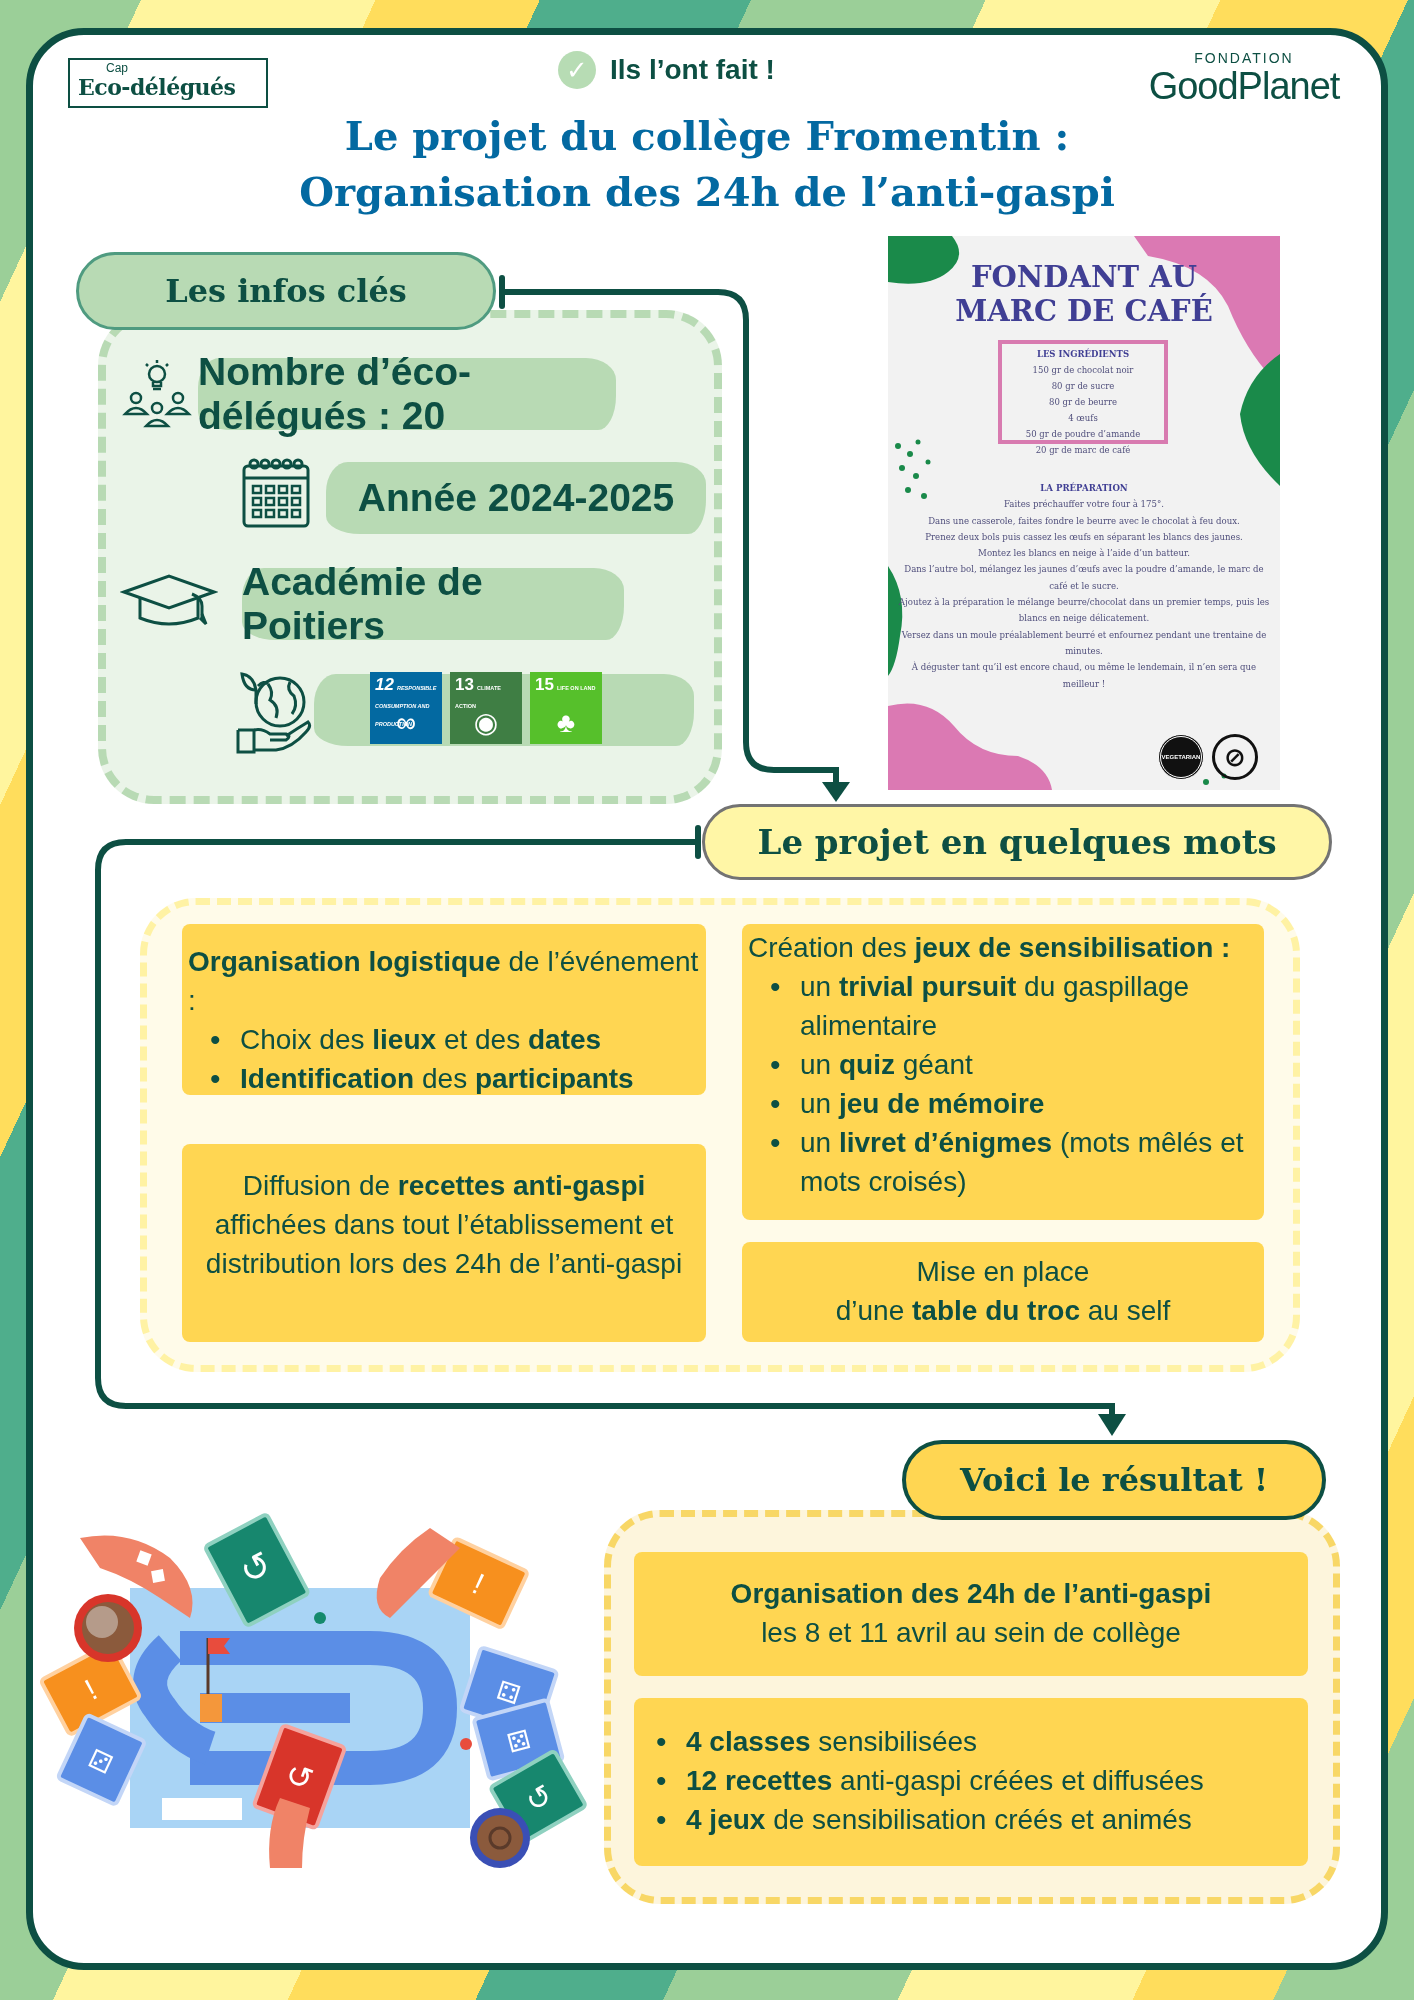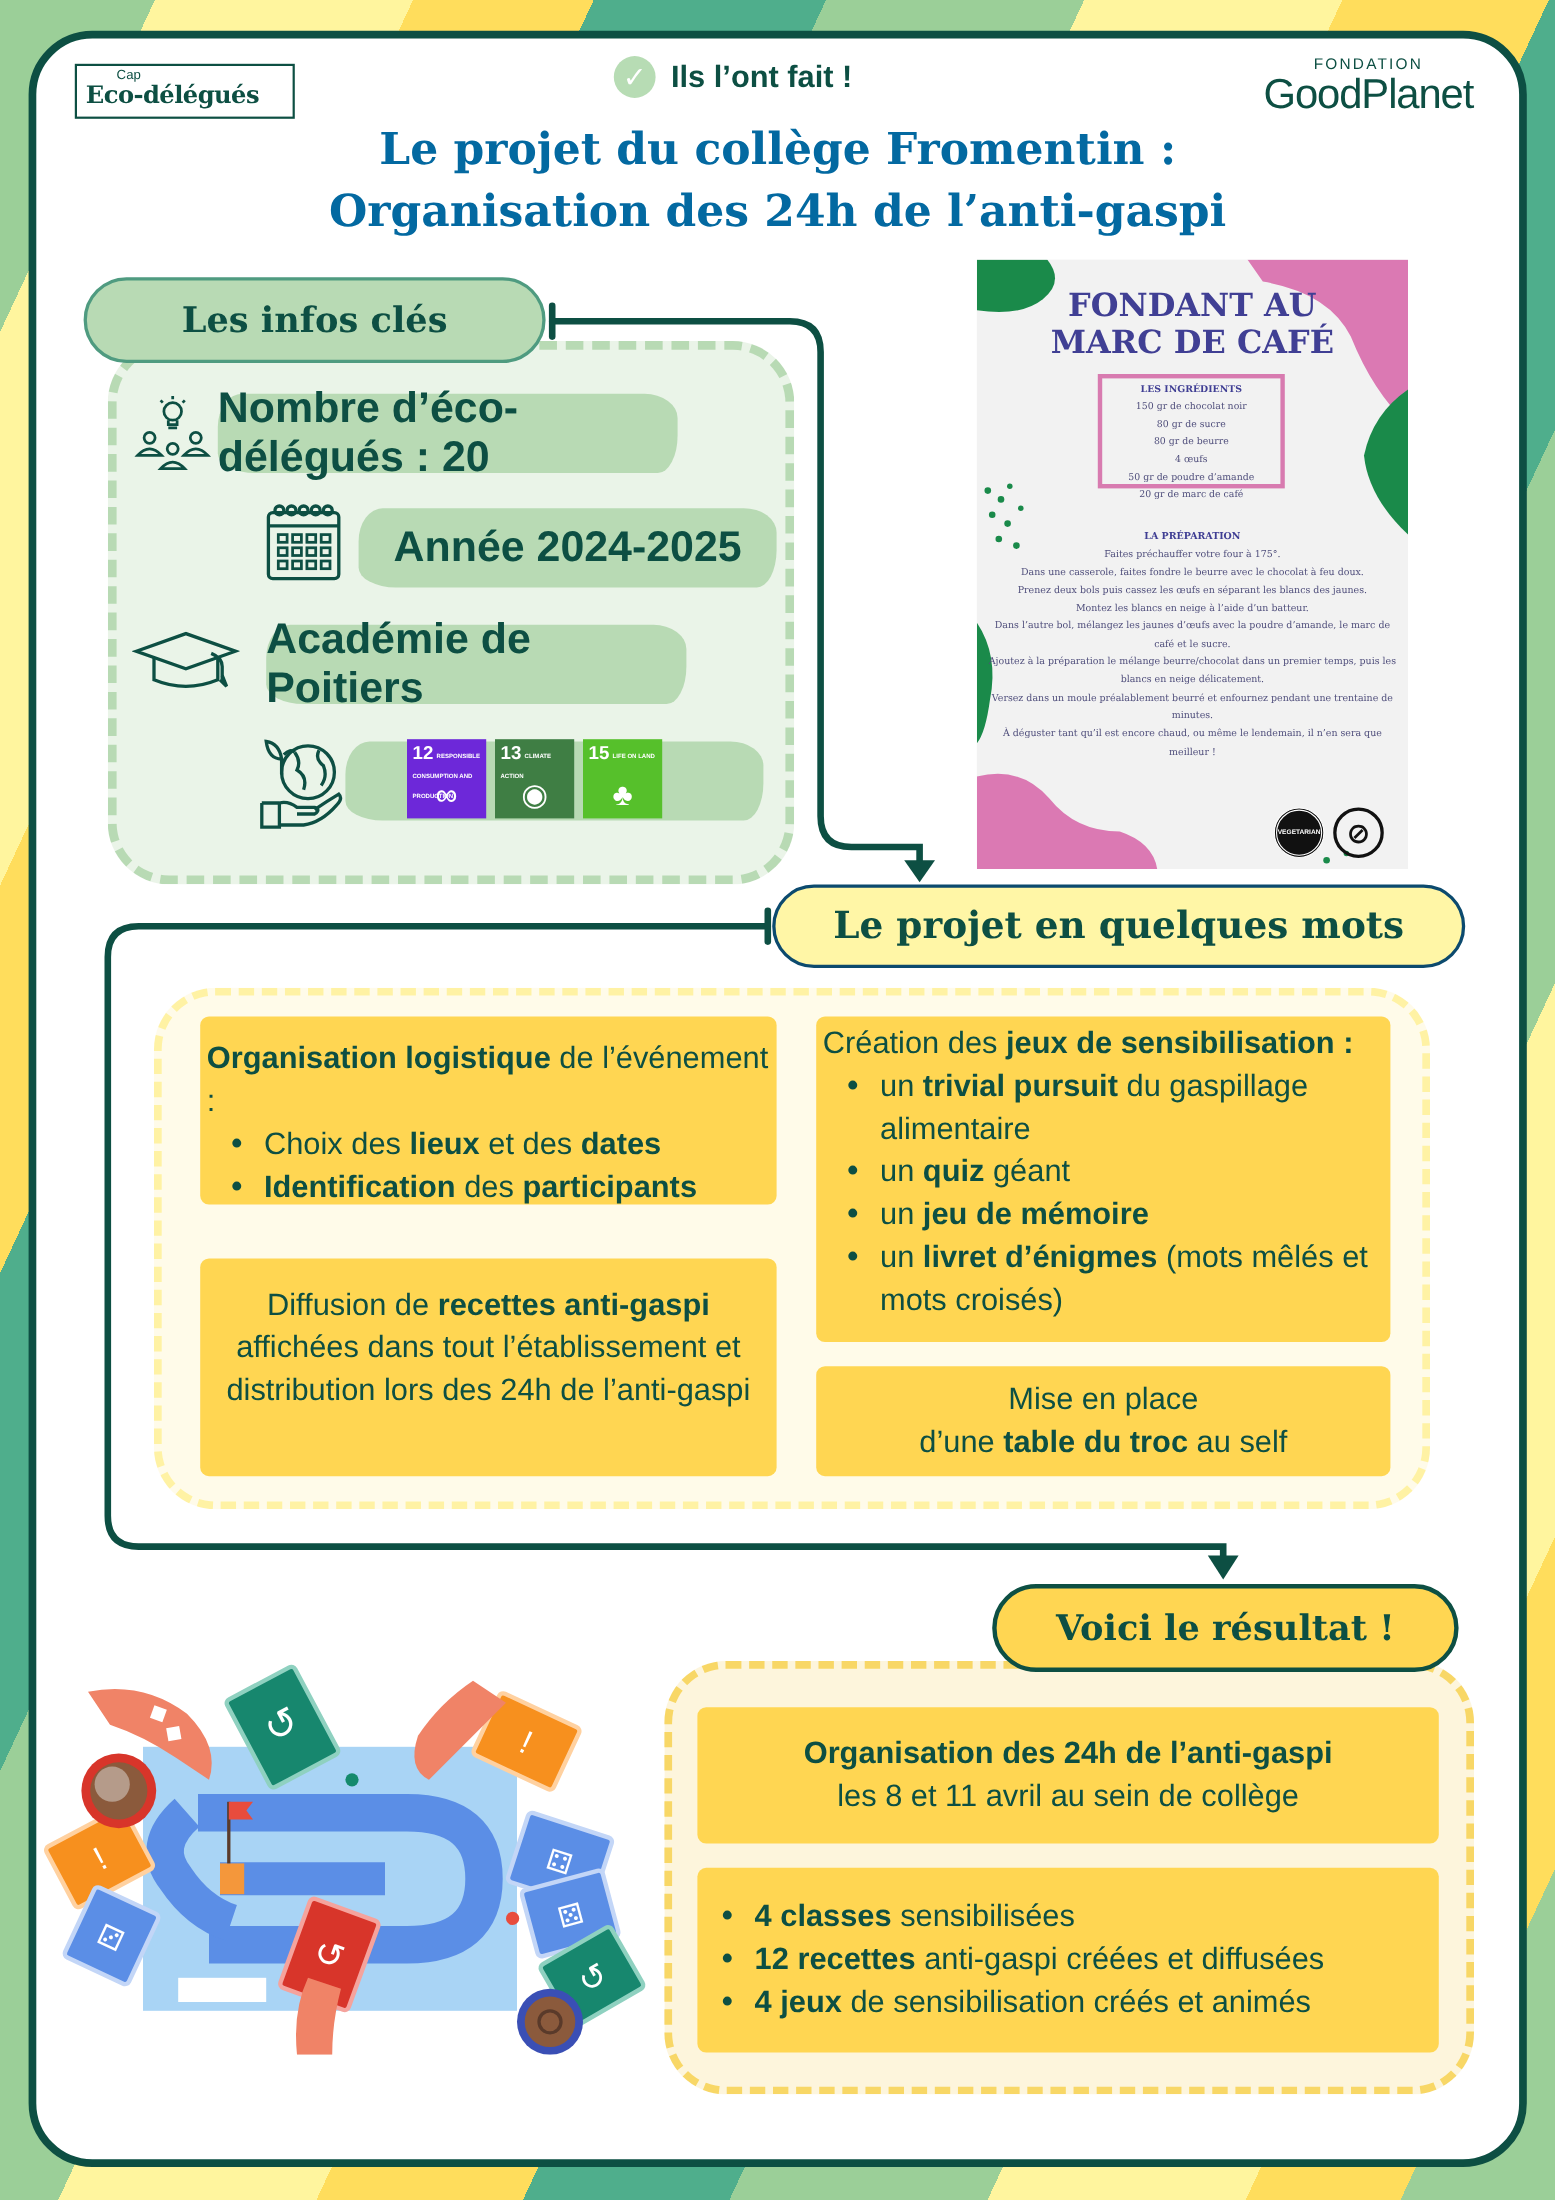--- a/index.html
+++ b/index.html
@@ -95,21 +95,21 @@
     position: absolute; width: 46px; height: 46px; border-radius: 50%;
     display:flex; align-items:center; justify-content:center; font-size: 6px; font-weight: bold; text-align:center;
   }
 
   
   svg.connectors { position: absolute; left: 0; top: 0; pointer-events: none; }
 
   
   .pill-yellow {
     left: 702px; top: 804px; width: 630px; height: 76px;
-    background: #fff6a6; border: 3px solid #0c4a6e; border-radius: 40px;
+    background: #fff6a6; border: 3px solid #737373; border-radius: 40px;
     display:flex; align-items:center; justify-content:center;
     font-family: "DejaVu Serif", serif; font-weight: bold; font-size: 34px; color: #0d4f43;
   }
   .proj-box {
     left: 140px; top: 898px; width: 1160px; height: 474px;
     background: #fffbe9; border: 7px dashed #fff2a4; border-radius: 56px;
   }
   .ybox {
     background: #ffd652; border-radius: 8px; color: #0d4f43;
     font-size: 28px; line-height: 39px;
@@ -238,21 +238,21 @@
     <path d="M6 8 Q18 10 20 24 Q8 24 6 8 Z"></path>
       <path d="M20 24 V38"></path>
       <path d="M22 20 Q28 14 32 18"></path>
     <path d="M2 64 H18 Q26 62 34 68 H50 Q56 70 50 74 H34"></path>
       <path d="M18 64 V86 H2 V64"></path>
     <path d="M50 70 Q62 62 72 56 Q76 60 70 66 Q56 82 40 84 H18"></path>
   </svg>
 </div>
 <div class="abs brush" style="left:314px; top:674px; width:380px; height:72px;"></div>
 <div class="abs" style="left:370px; top:672px; display:flex; gap:8px;">
-  <div class="sdg" style="background:#6d28d9;">
+  <div class="sdg" style="background:#0369a1;font-style:italic;">
     <span class="n">12</span>
     <span class="l">Responsible consumption and production</span>
     <div class="pic">∞</div>
   </div>
   <div class="sdg" style="background:#3f7e44;">
     <span class="n">13</span>
     <span class="l">Climate action</span>
     <div class="pic">◉</div>
   </div>
   <div class="sdg" style="background:#56c02b;">

